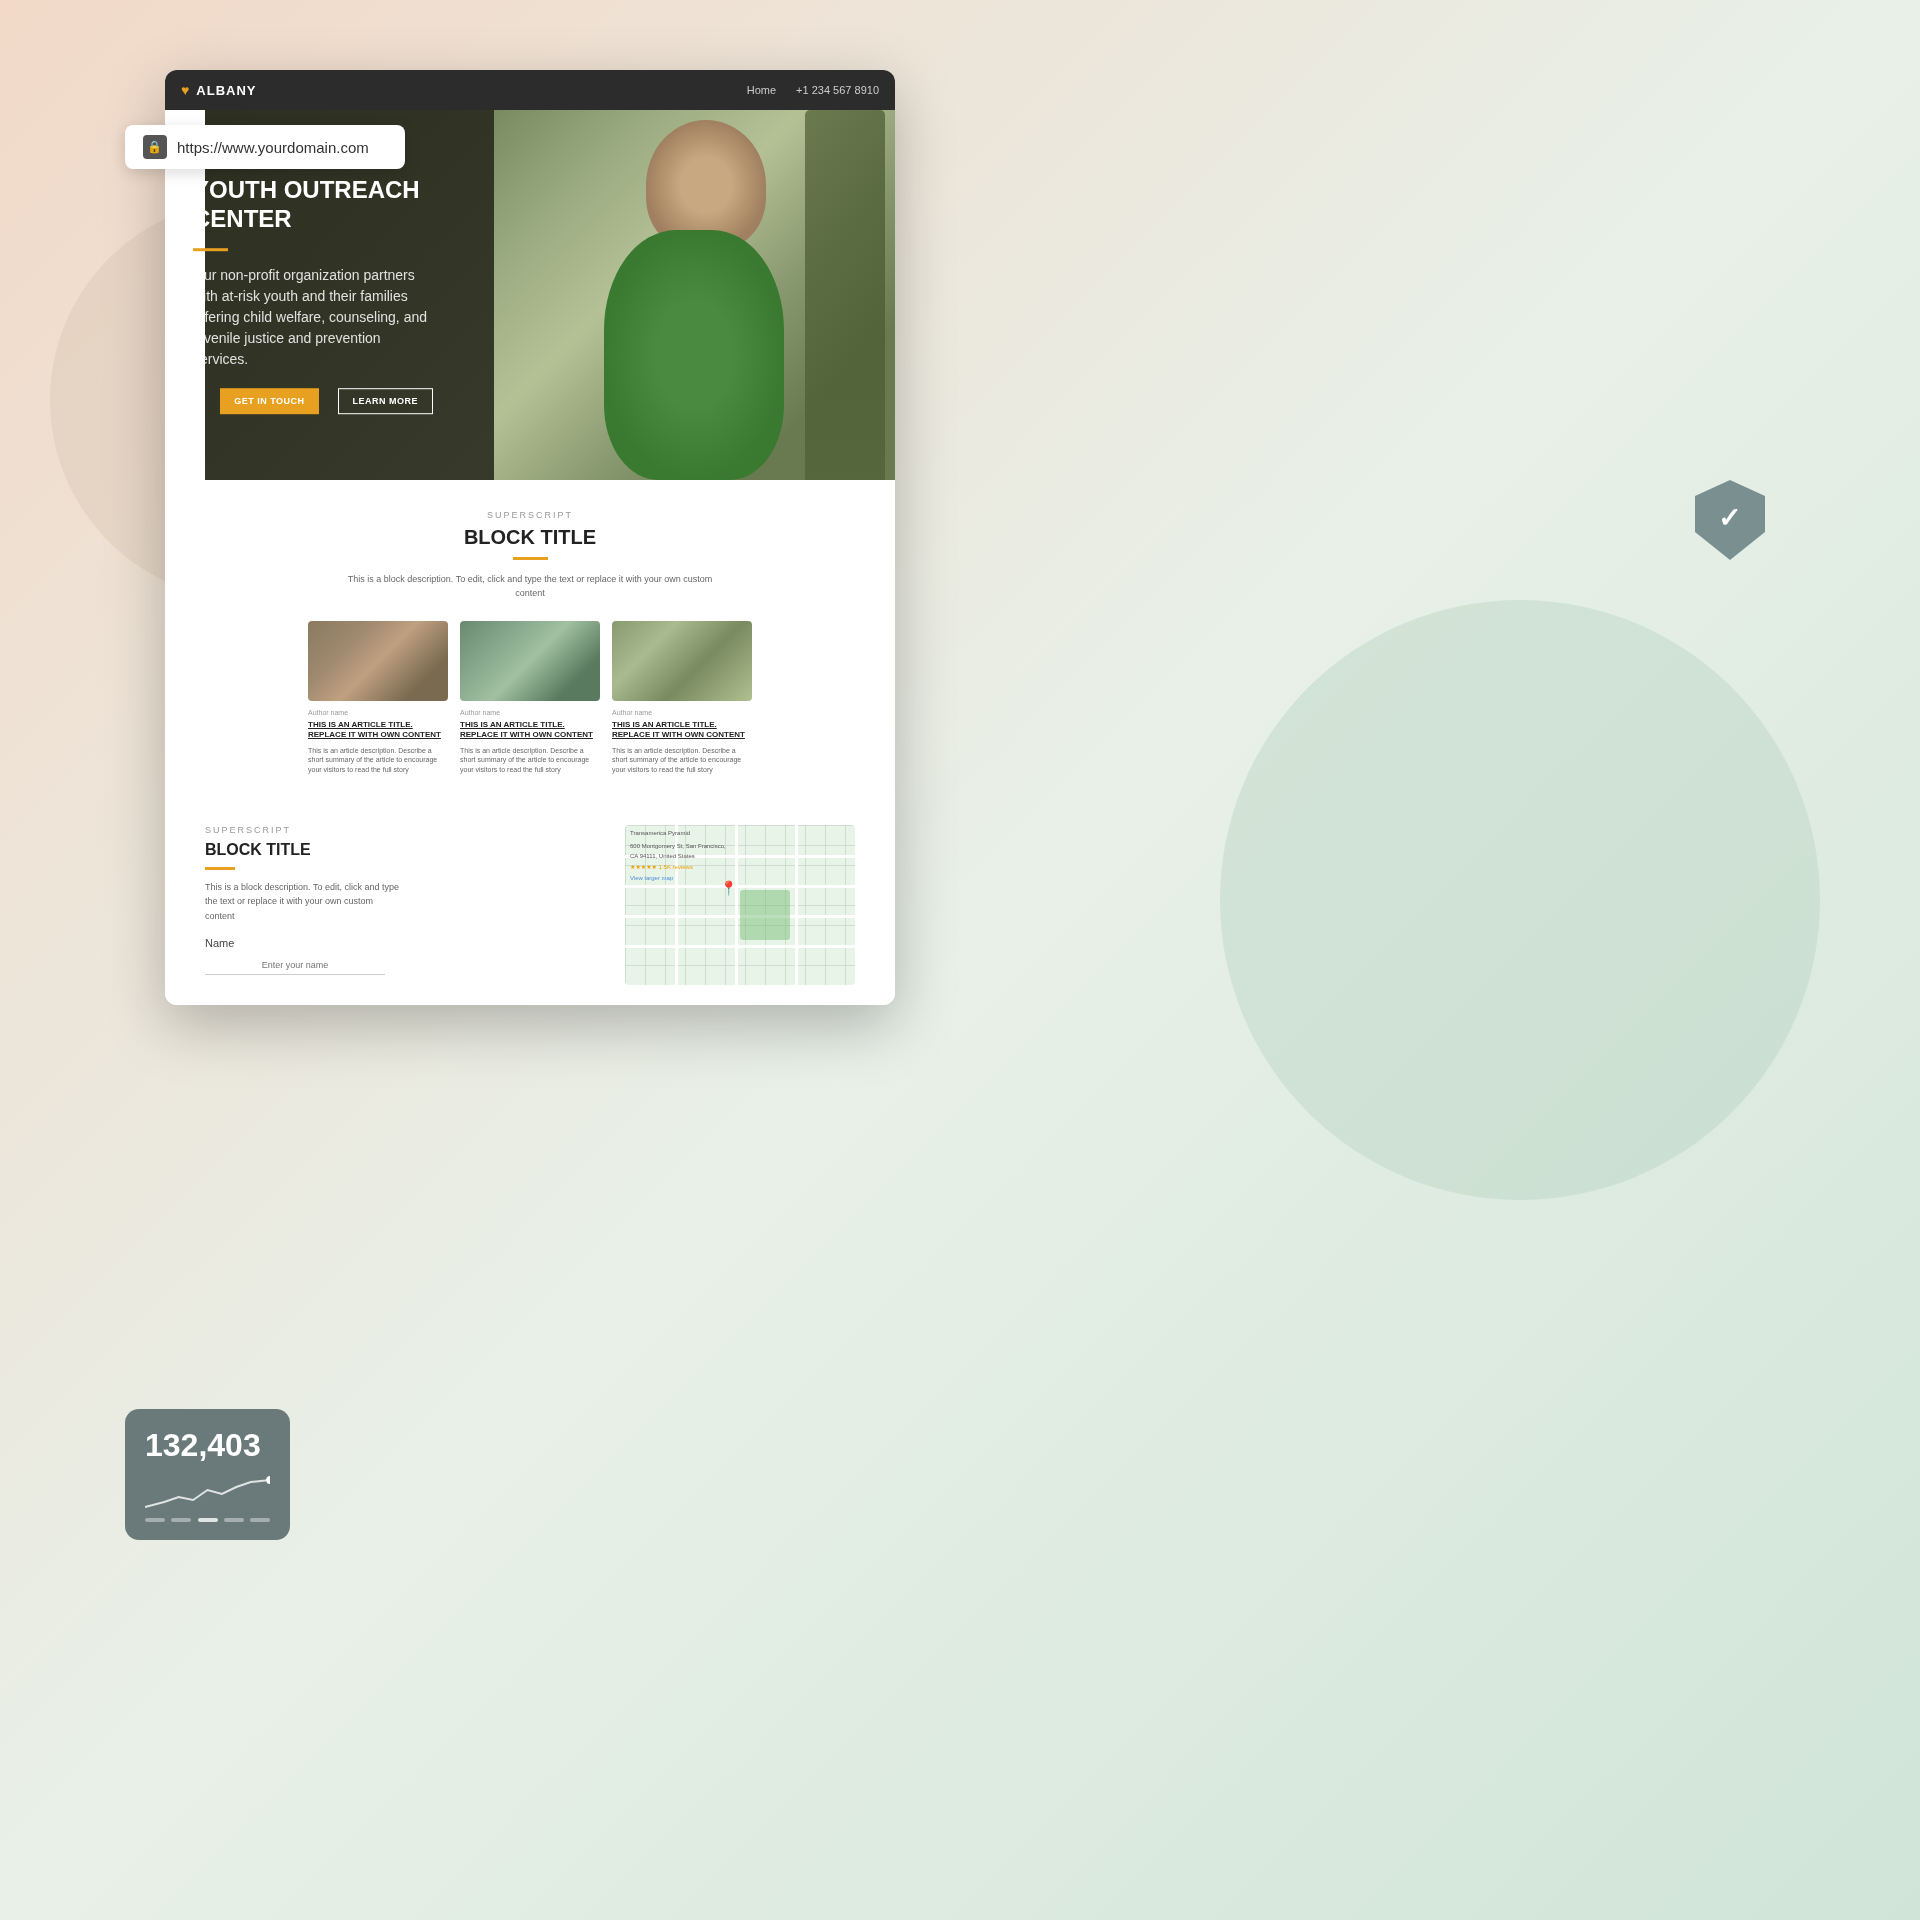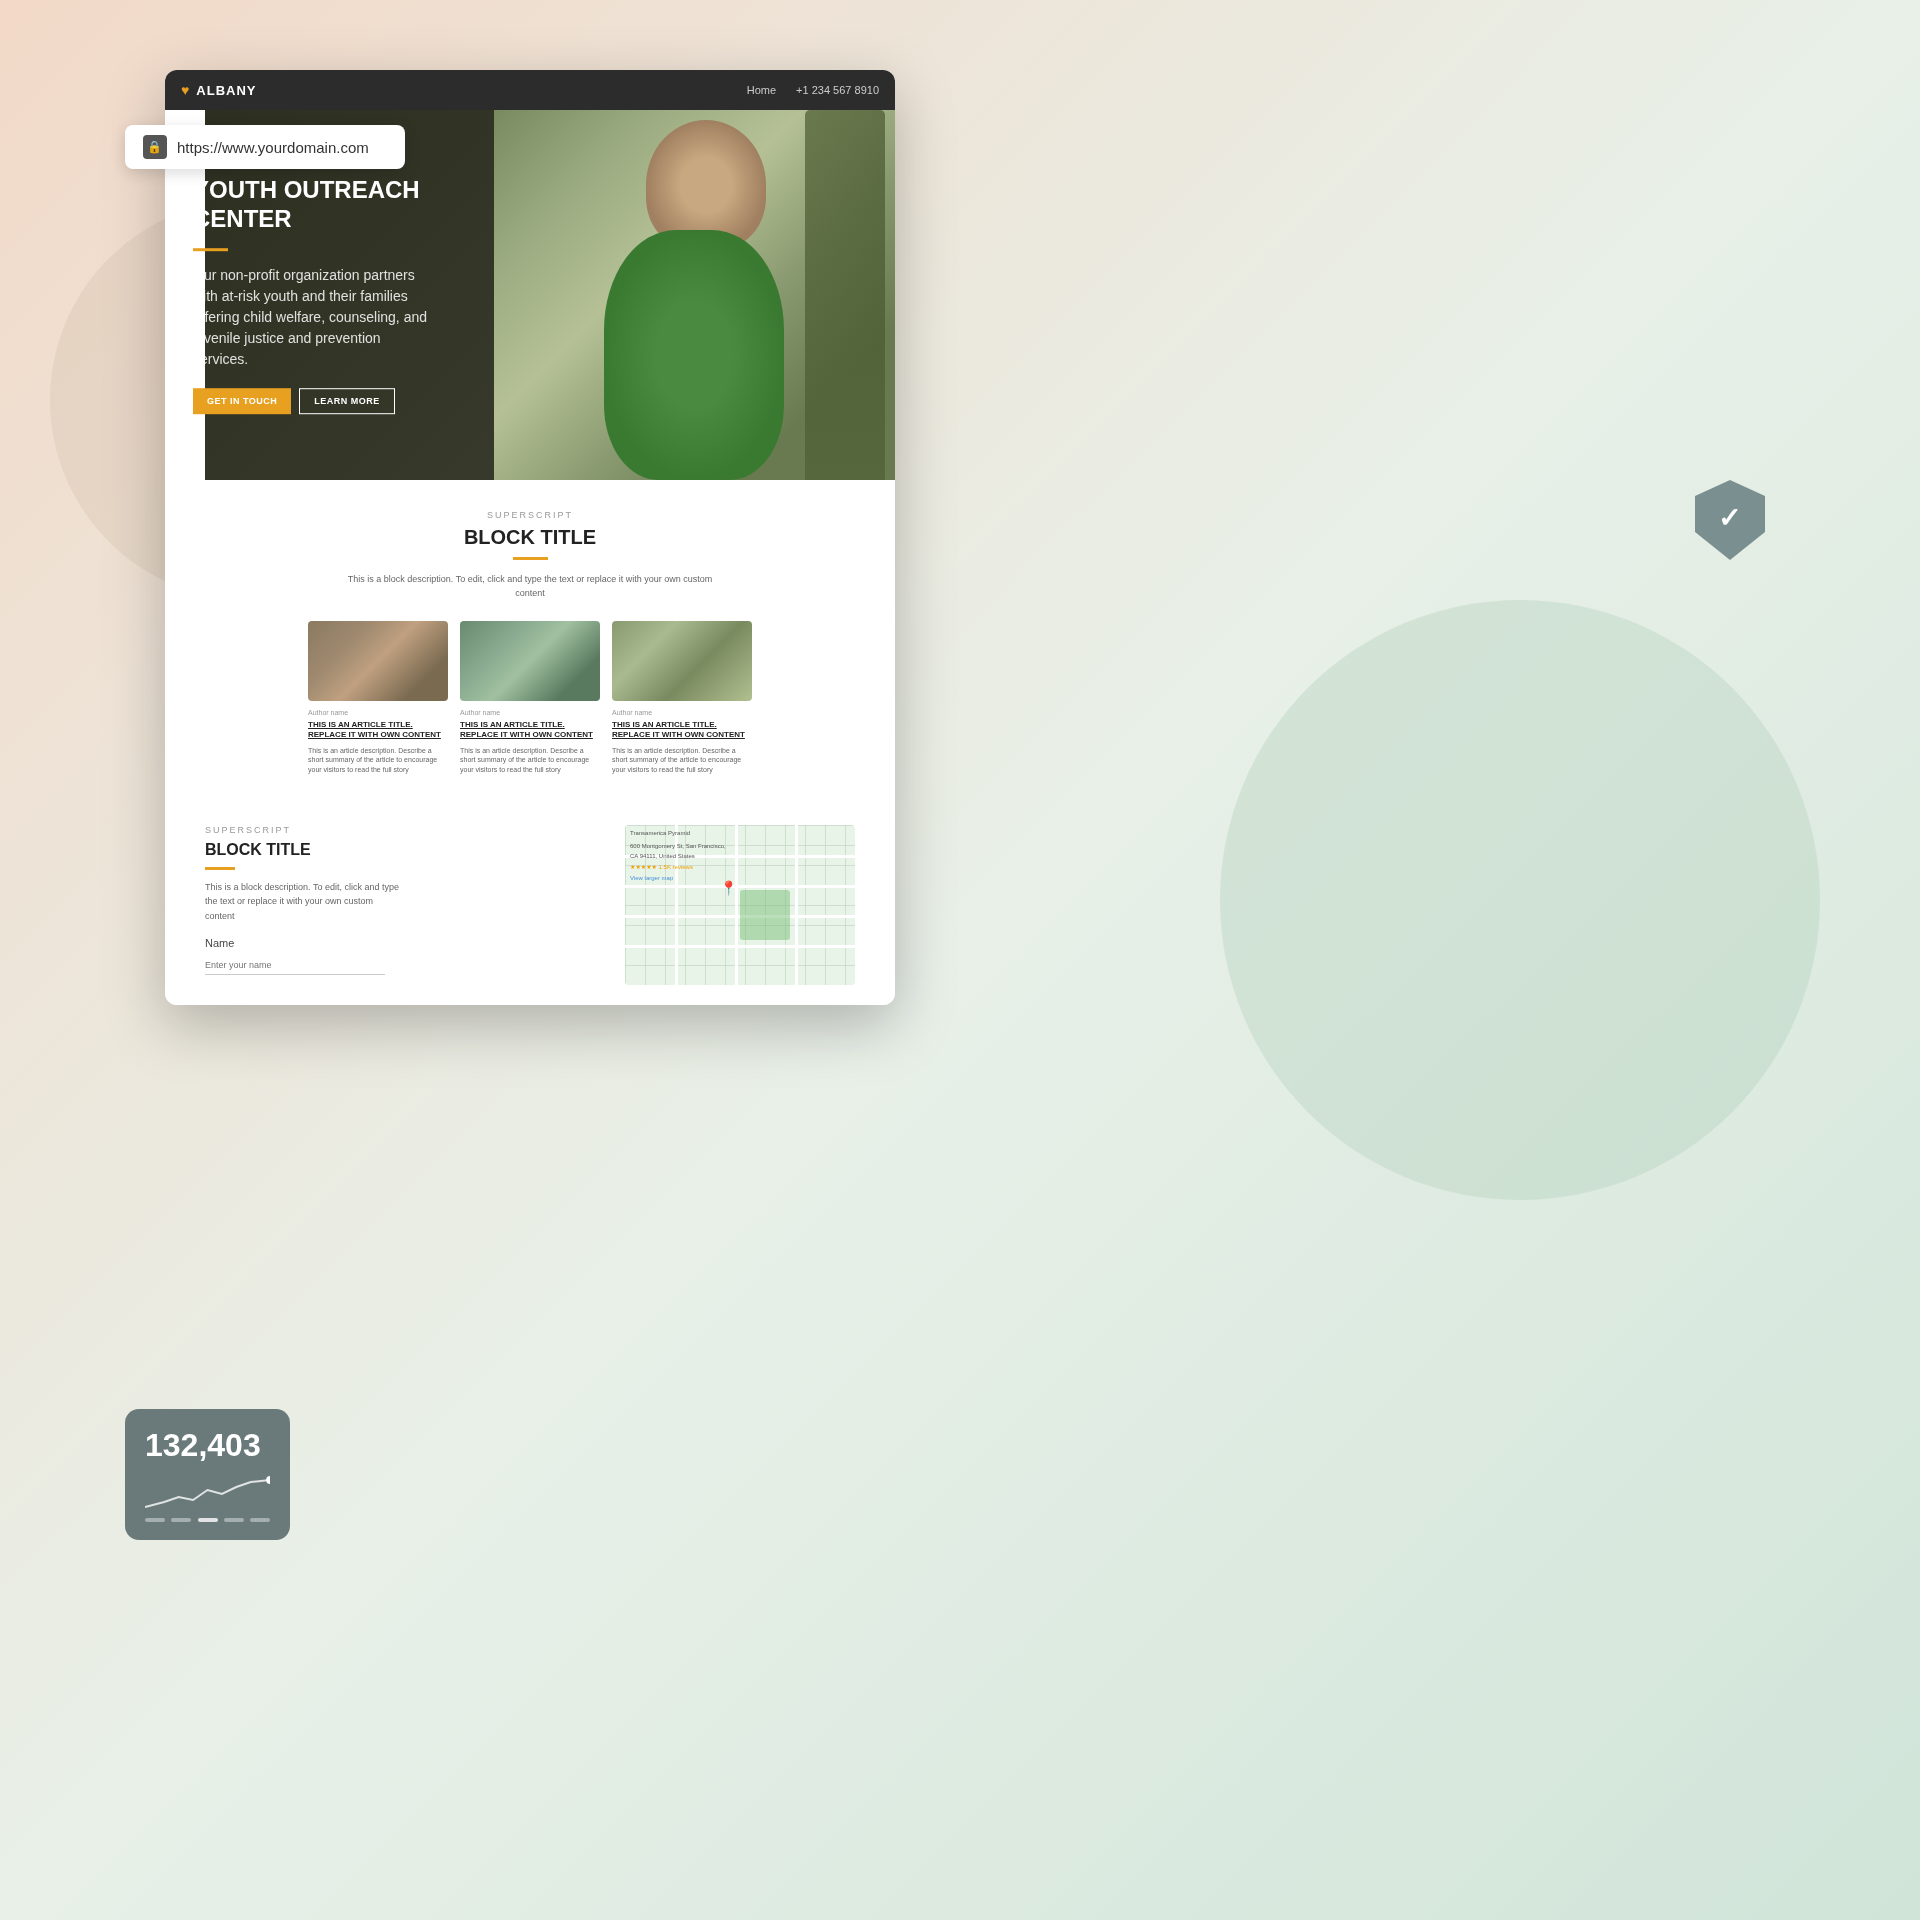--- a/index.html
+++ b/index.html
@@ -201,21 +201,22 @@
 
     .hero-desc {
       font-size: 14px;
       line-height: 1.5;
       color: rgba(255,255,255,0.85);
       margin-bottom: 18px;
     }
 
     .hero-buttons {
       display: flex;
-      gap: 8px;
+      gap: 19px;
+      justify-content: flex-end;
     }
 
     .btn-primary {
       background: #e8a020;
       color: #fff;
       border: none;
       padding: 7px 14px;
       font-size: 9px;
       font-weight: bold;
       text-transform: uppercase;
@@ -378,20 +379,21 @@
 
     .form-input {
       width: 180px;
       border: none;
       border-bottom: 1px solid #ccc;
       padding: 4px 0;
       font-size: 9px;
       color: #999;
       outline: none;
       background: transparent;
+      text-align: center;
     }
 
     
     .map-area {
       width: 230px;
       height: 160px;
       border-radius: 4px;
       overflow: hidden;
       flex-shrink: 0;
     }

